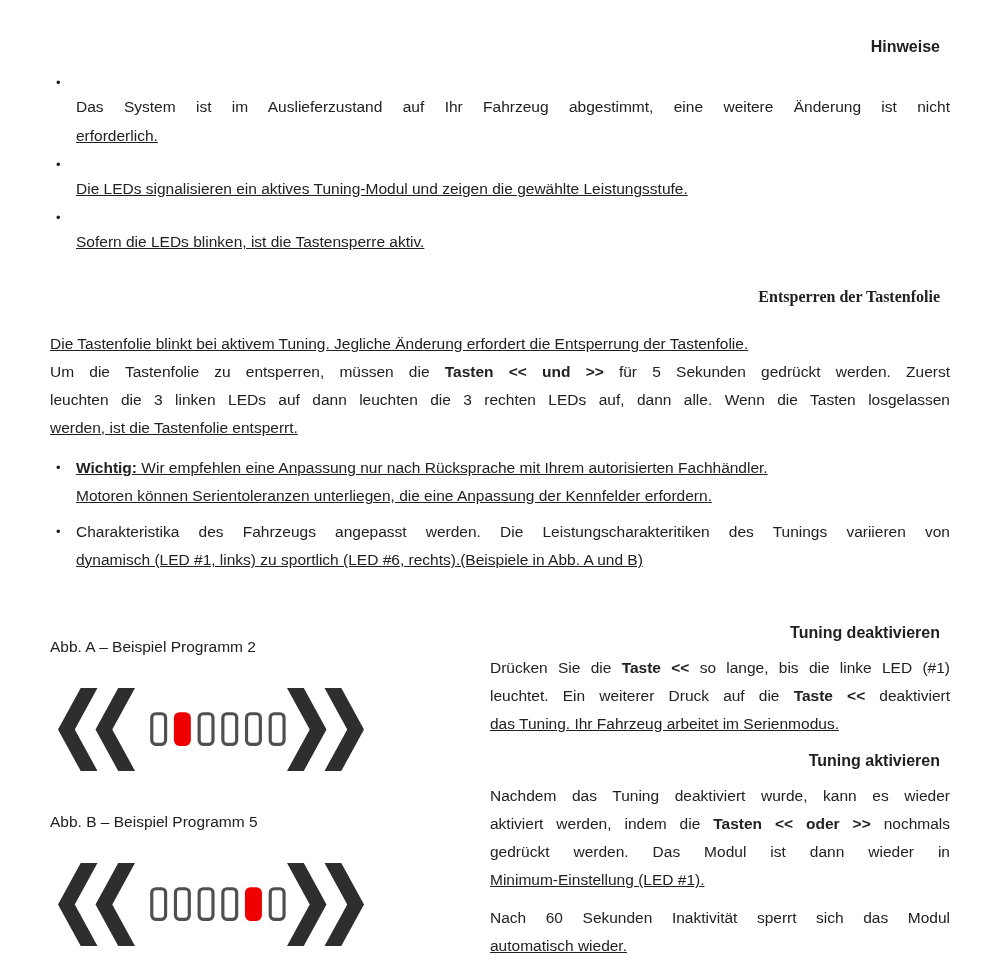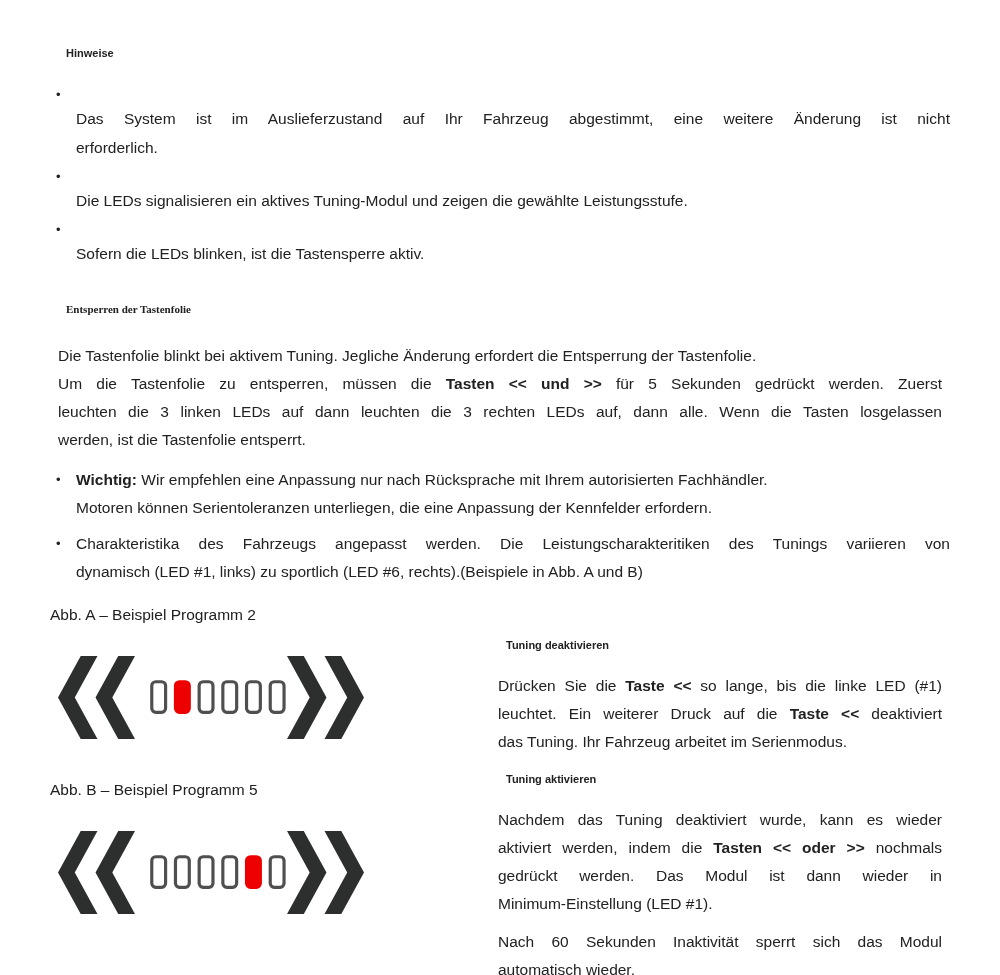--- a/index.html
+++ b/index.html
@@ -7,41 +7,41 @@
     --led-active:#ee0000; --led-outline:#4f4f4f;
   }
   *{box-sizing:border-box;}
   html,body{margin:0;padding:0;}
   body{
     width:1000px;height:975px;overflow:hidden;
     background:var(--background);color:var(--text);
     font-family:"Liberation Sans",sans-serif;font-size:15.5px;
   }
   .doc{padding:26px 50px 0 50px;}
-  h3{font-size:11px;line-height:22px;margin:16px;font-weight:700;}
+  h3{font-size:16px;line-height:22px;margin:10px;font-weight:700;text-align:right;}
   .h-entsperren{margin-top:30px;font-family:Liberation Serif, serif;}
   .h-anpassung{margin-top:24px;}
   ul{list-style:none;margin:0;padding:0;}
   .hin{margin-top:8px;}
   li{display:flex;}
   .bul{width:26px;padding-left:6px;flex:0 0 26px;font-size:13px;}
   .li-body{flex:1;}
   .hin .li-body{line-height:29px;margin-top:24px;}
   .hin .bul{line-height:29px;}
   .anp{margin-top:12px;}
   .anp .li-body,.anp .bul{line-height:28px;}
   .anp li + li{margin-top:8px;}
-  .para{line-height:28px;margin:8px;}
+  .para{line-height:28px;margin:0;}
   .p-entsperren{margin-top:22px;}
   .jl{text-align:justify;text-align-last:justify;}
-  .ll{text-align:left;text-align-last:left;}
+  .ll{text-align:left;text-align-last:left;text-decoration:underline;}
   .twocol{display:flex;margin-top:18px;}
   .col-left{flex:0 0 440px;width:440px;}
   .col-right{flex:1;}
-  .figlabel{line-height:22px;}
+  .figlabel{line-height:22px;margin-top:44px;}
   .figlabel-b{margin-top:40px;}
   .ledsvg{display:block;margin:30px 0 0 8px;width:306px;height:83px;}
   .chev{fill:var(--chevron);}
   .led-off{fill:#ffffff;stroke:var(--led-outline);stroke-width:3.2;}
   .led-on{fill:var(--led-active);stroke:var(--led-active);stroke-width:3.2;}
   .col-right .h-first{margin-top:30px;}
   .col-right .para{margin-top:10px;}
   .h-activate{margin-top:12px;}
   b{font-weight:700;}
 </style>

